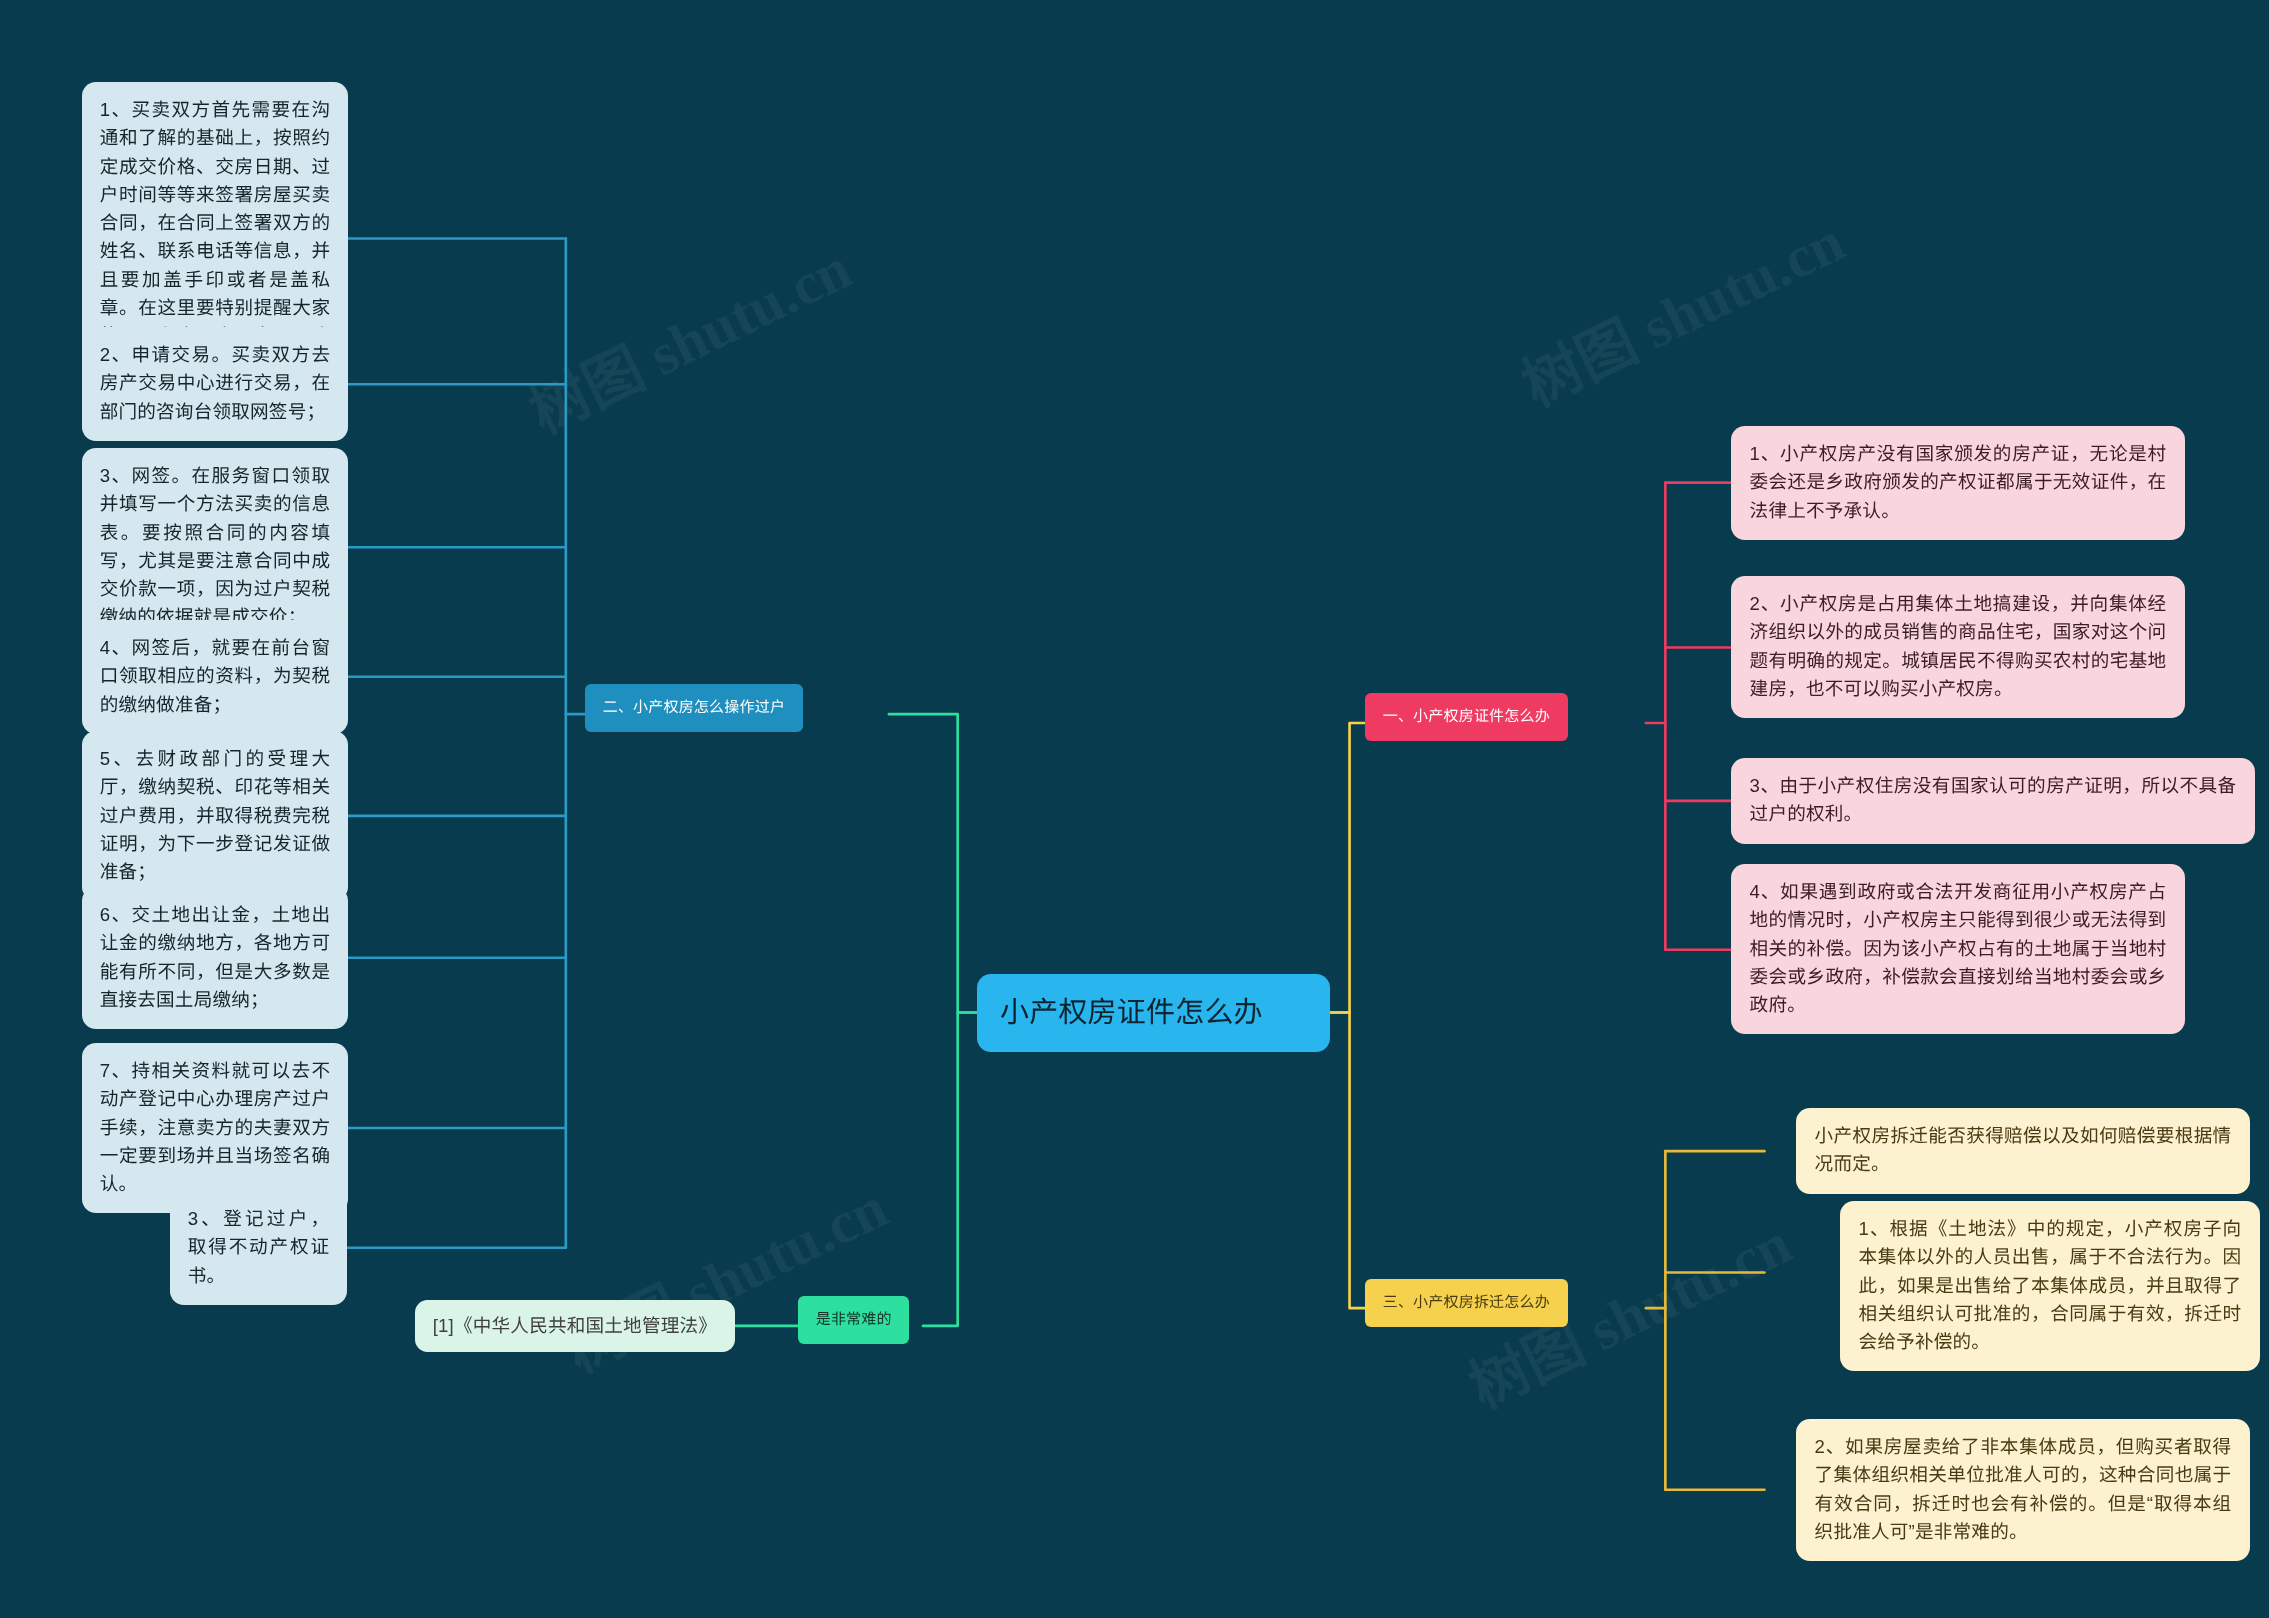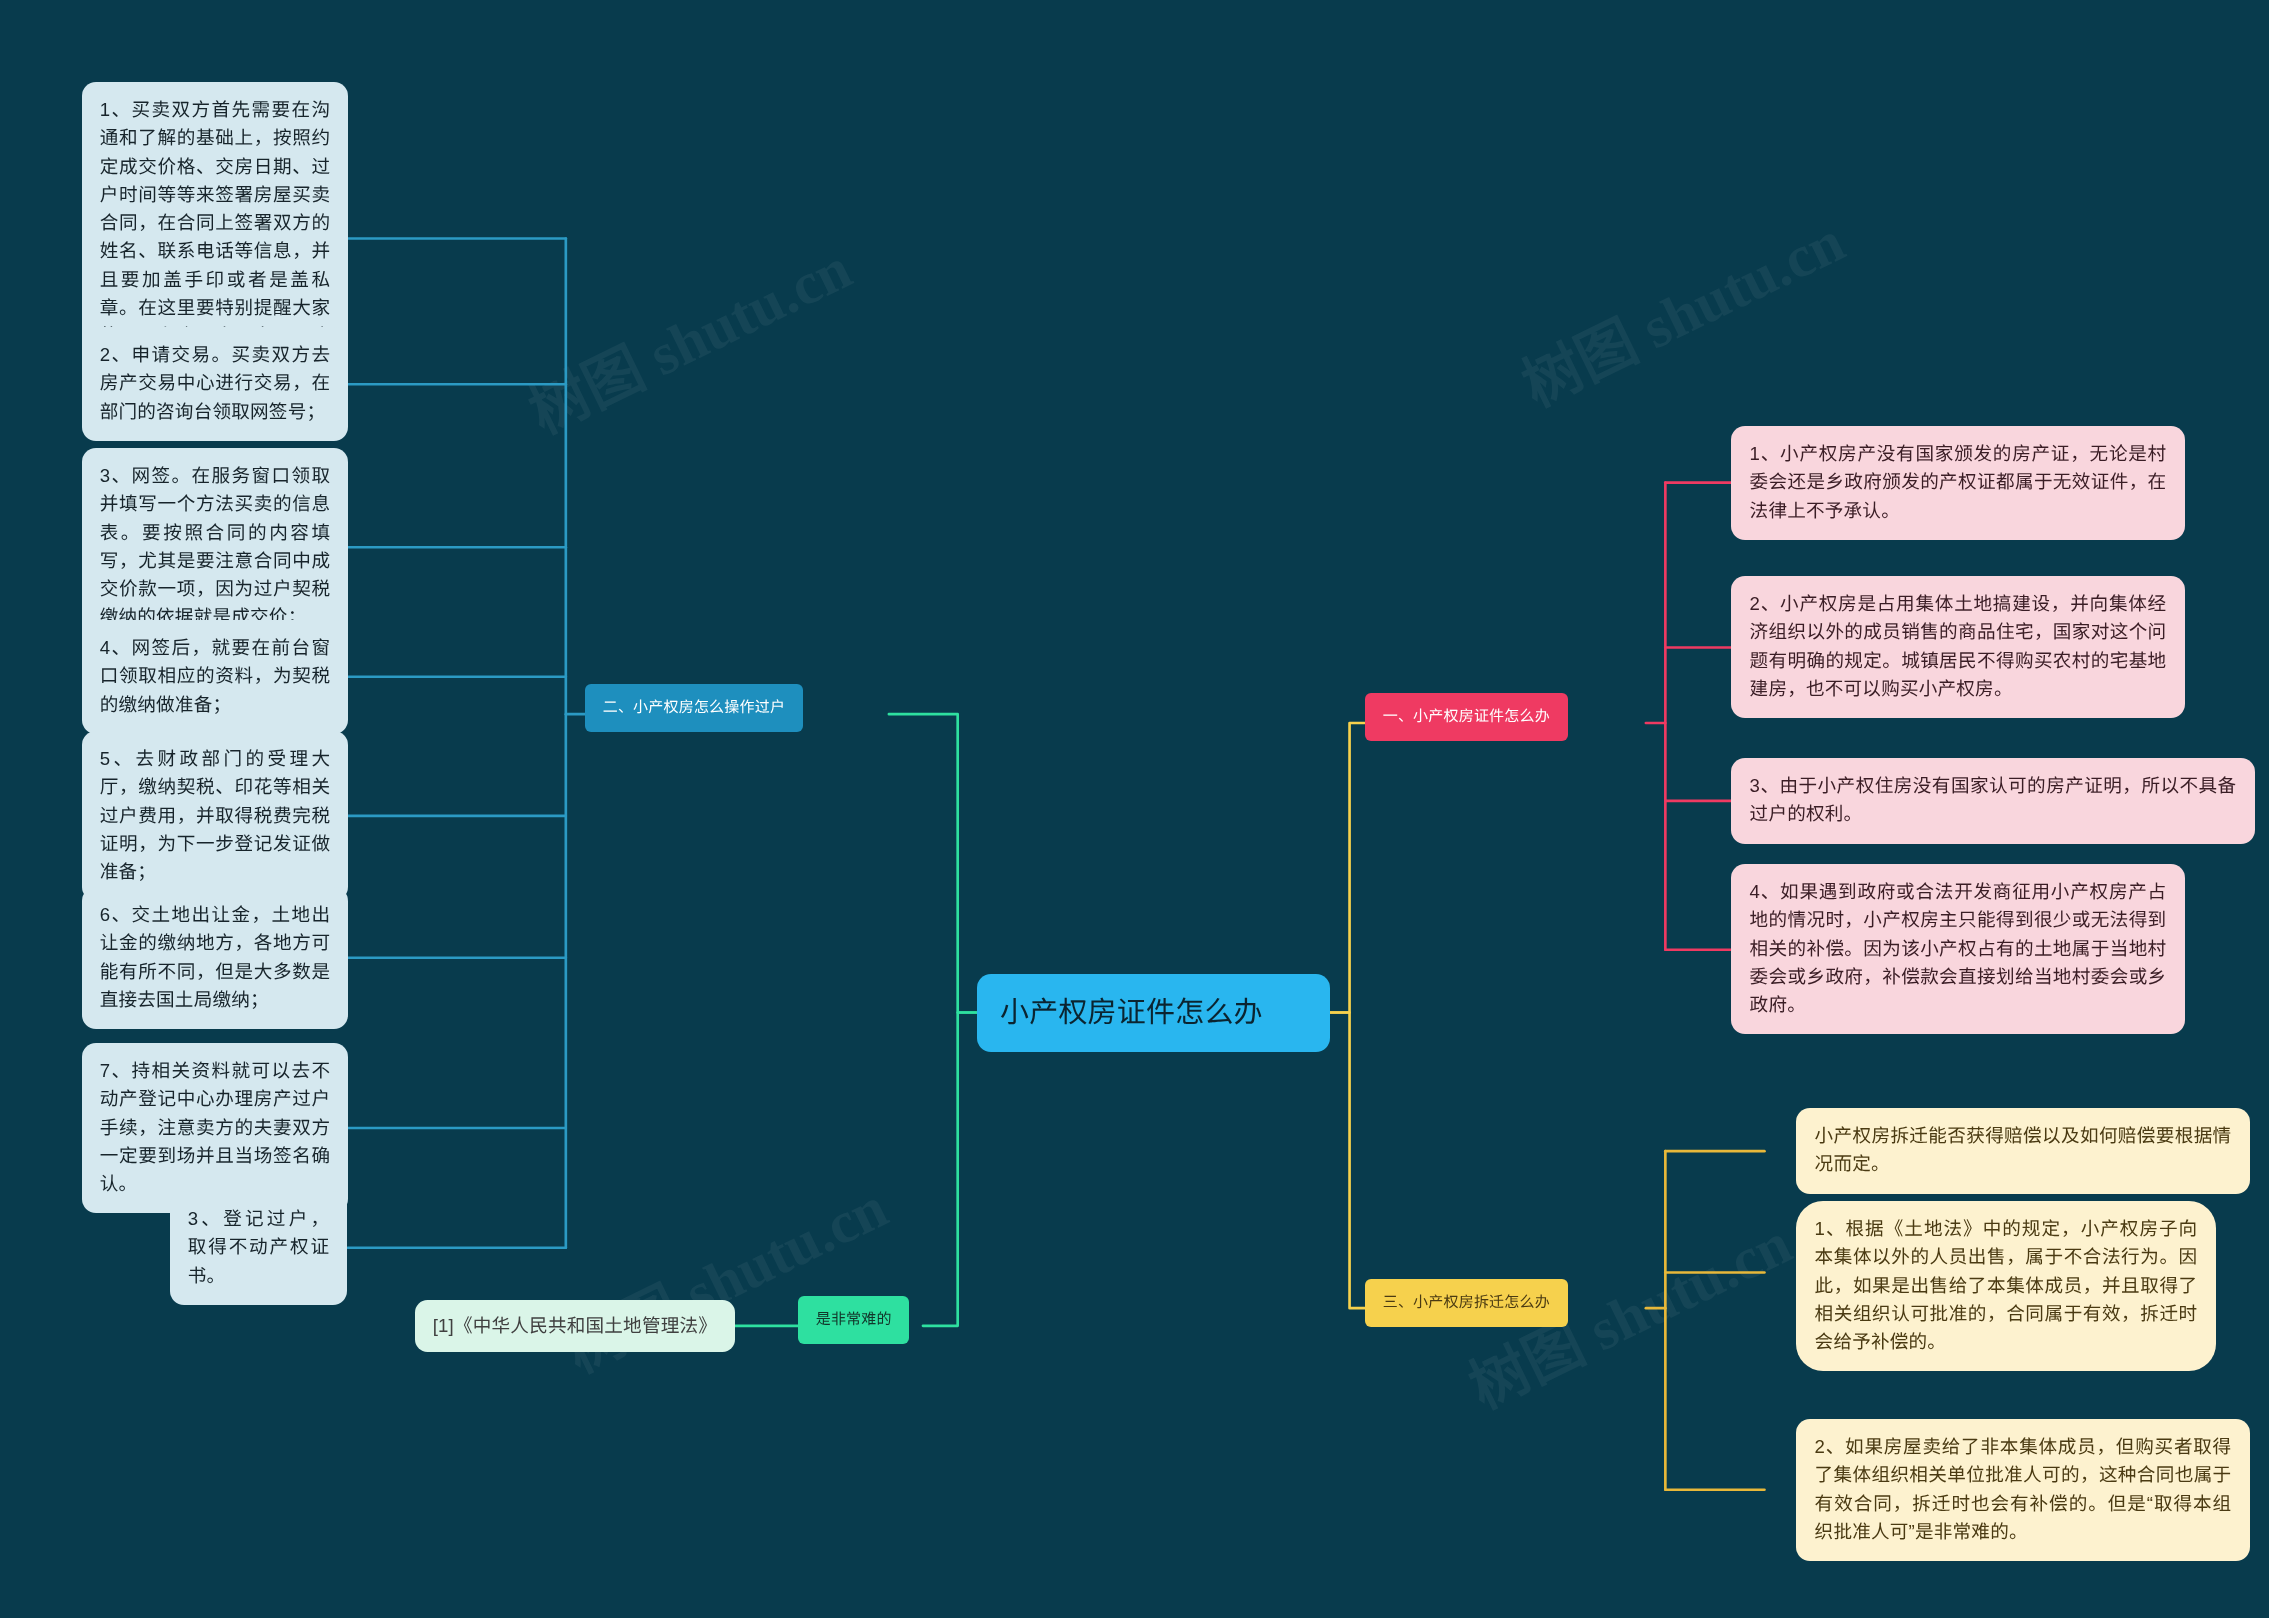--- a/index.html
+++ b/index.html
@@ -172,18 +172,18 @@
   <div class="node leaf-pink" style="left:1731px; top:576px; width:454px;">2、小产权房是占用集体土地搞建设，并向集体经济组织以外的成员销售的商品住宅，国家对这个问题有明确的规定。城镇居民不得购买农村的宅基地建房，也不可以购买小产权房。</div>
 
   <div class="node leaf-pink" style="left:1731px; top:758px; width:524px;">3、由于小产权住房没有国家认可的房产证明，所以不具备过户的权利。</div>
 
   <div class="node leaf-pink" style="left:1731px; top:864px; width:454px;">4、如果遇到政府或合法开发商征用小产权房产占地的情况时，小产权房主只能得到很少或无法得到相关的补偿。因为该小产权占有的土地属于当地村委会或乡政府，补偿款会直接划给当地村委会或乡政府。</div>
 
   <div class="node branch branch-yellow" style="left:1365px; top:1279px;">三、小产权房拆迁怎么办</div>
 
   <div class="node leaf-yellow" style="left:1764px; top:1108px; width:454px;">小产权房拆迁能否获得赔偿以及如何赔偿要根据情况而定。</div>
 
-  <div class="node leaf-yellow" style="left:1764px; top:1201px; width:420px;border-radius:27px;">1、根据《土地法》中的规定，小产权房子向本集体以外的人员出售，属于不合法行为。因此，如果是出售给了本集体成员，并且取得了相关组织认可批准的，合同属于有效，拆迁时会给予补偿的。</div>
+  <div class="node leaf-yellow" style="left:1808px; top:1201px; width:420px;">1、根据《土地法》中的规定，小产权房子向本集体以外的人员出售，属于不合法行为。因此，如果是出售给了本集体成员，并且取得了相关组织认可批准的，合同属于有效，拆迁时会给予补偿的。</div>
 
   <div class="node leaf-yellow" style="left:1764px; top:1419px; width:454px;">2、如果房屋卖给了非本集体成员，但购买者取得了集体组织相关单位批准人可的，这种合同也属于有效合同，拆迁时也会有补偿的。但是“取得本组织批准人可”是非常难的。</div>
 
 </div>
 
 
 </body></html>

